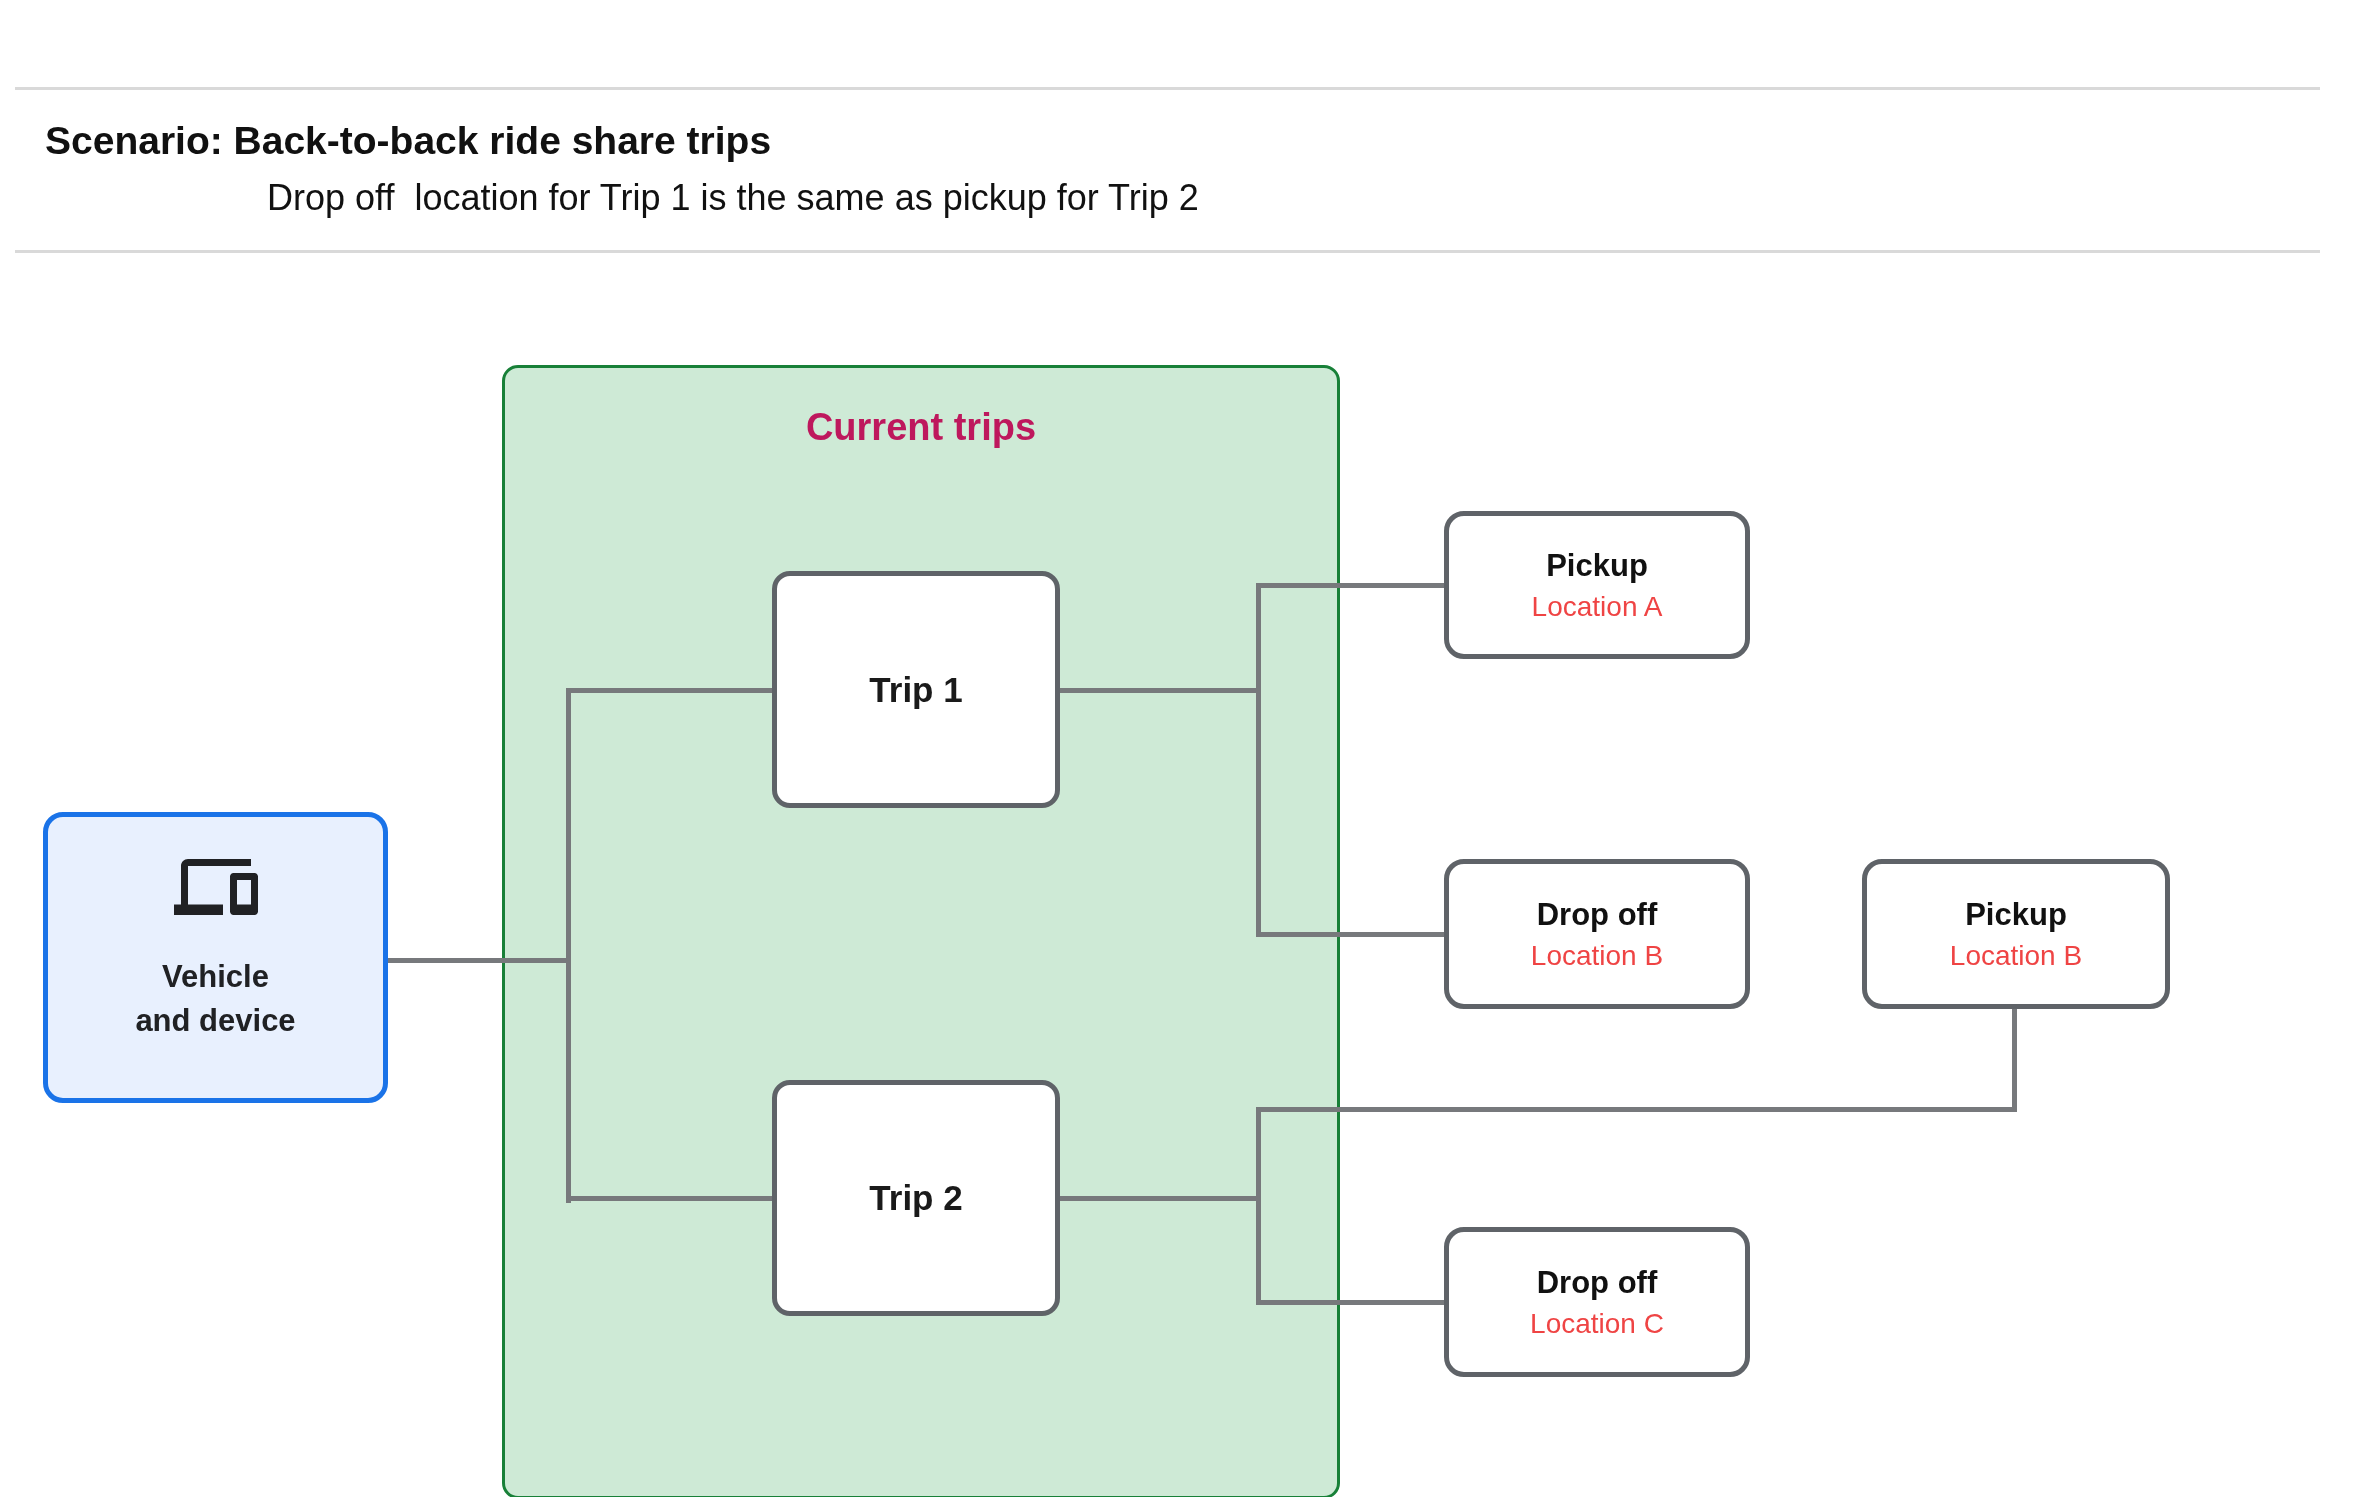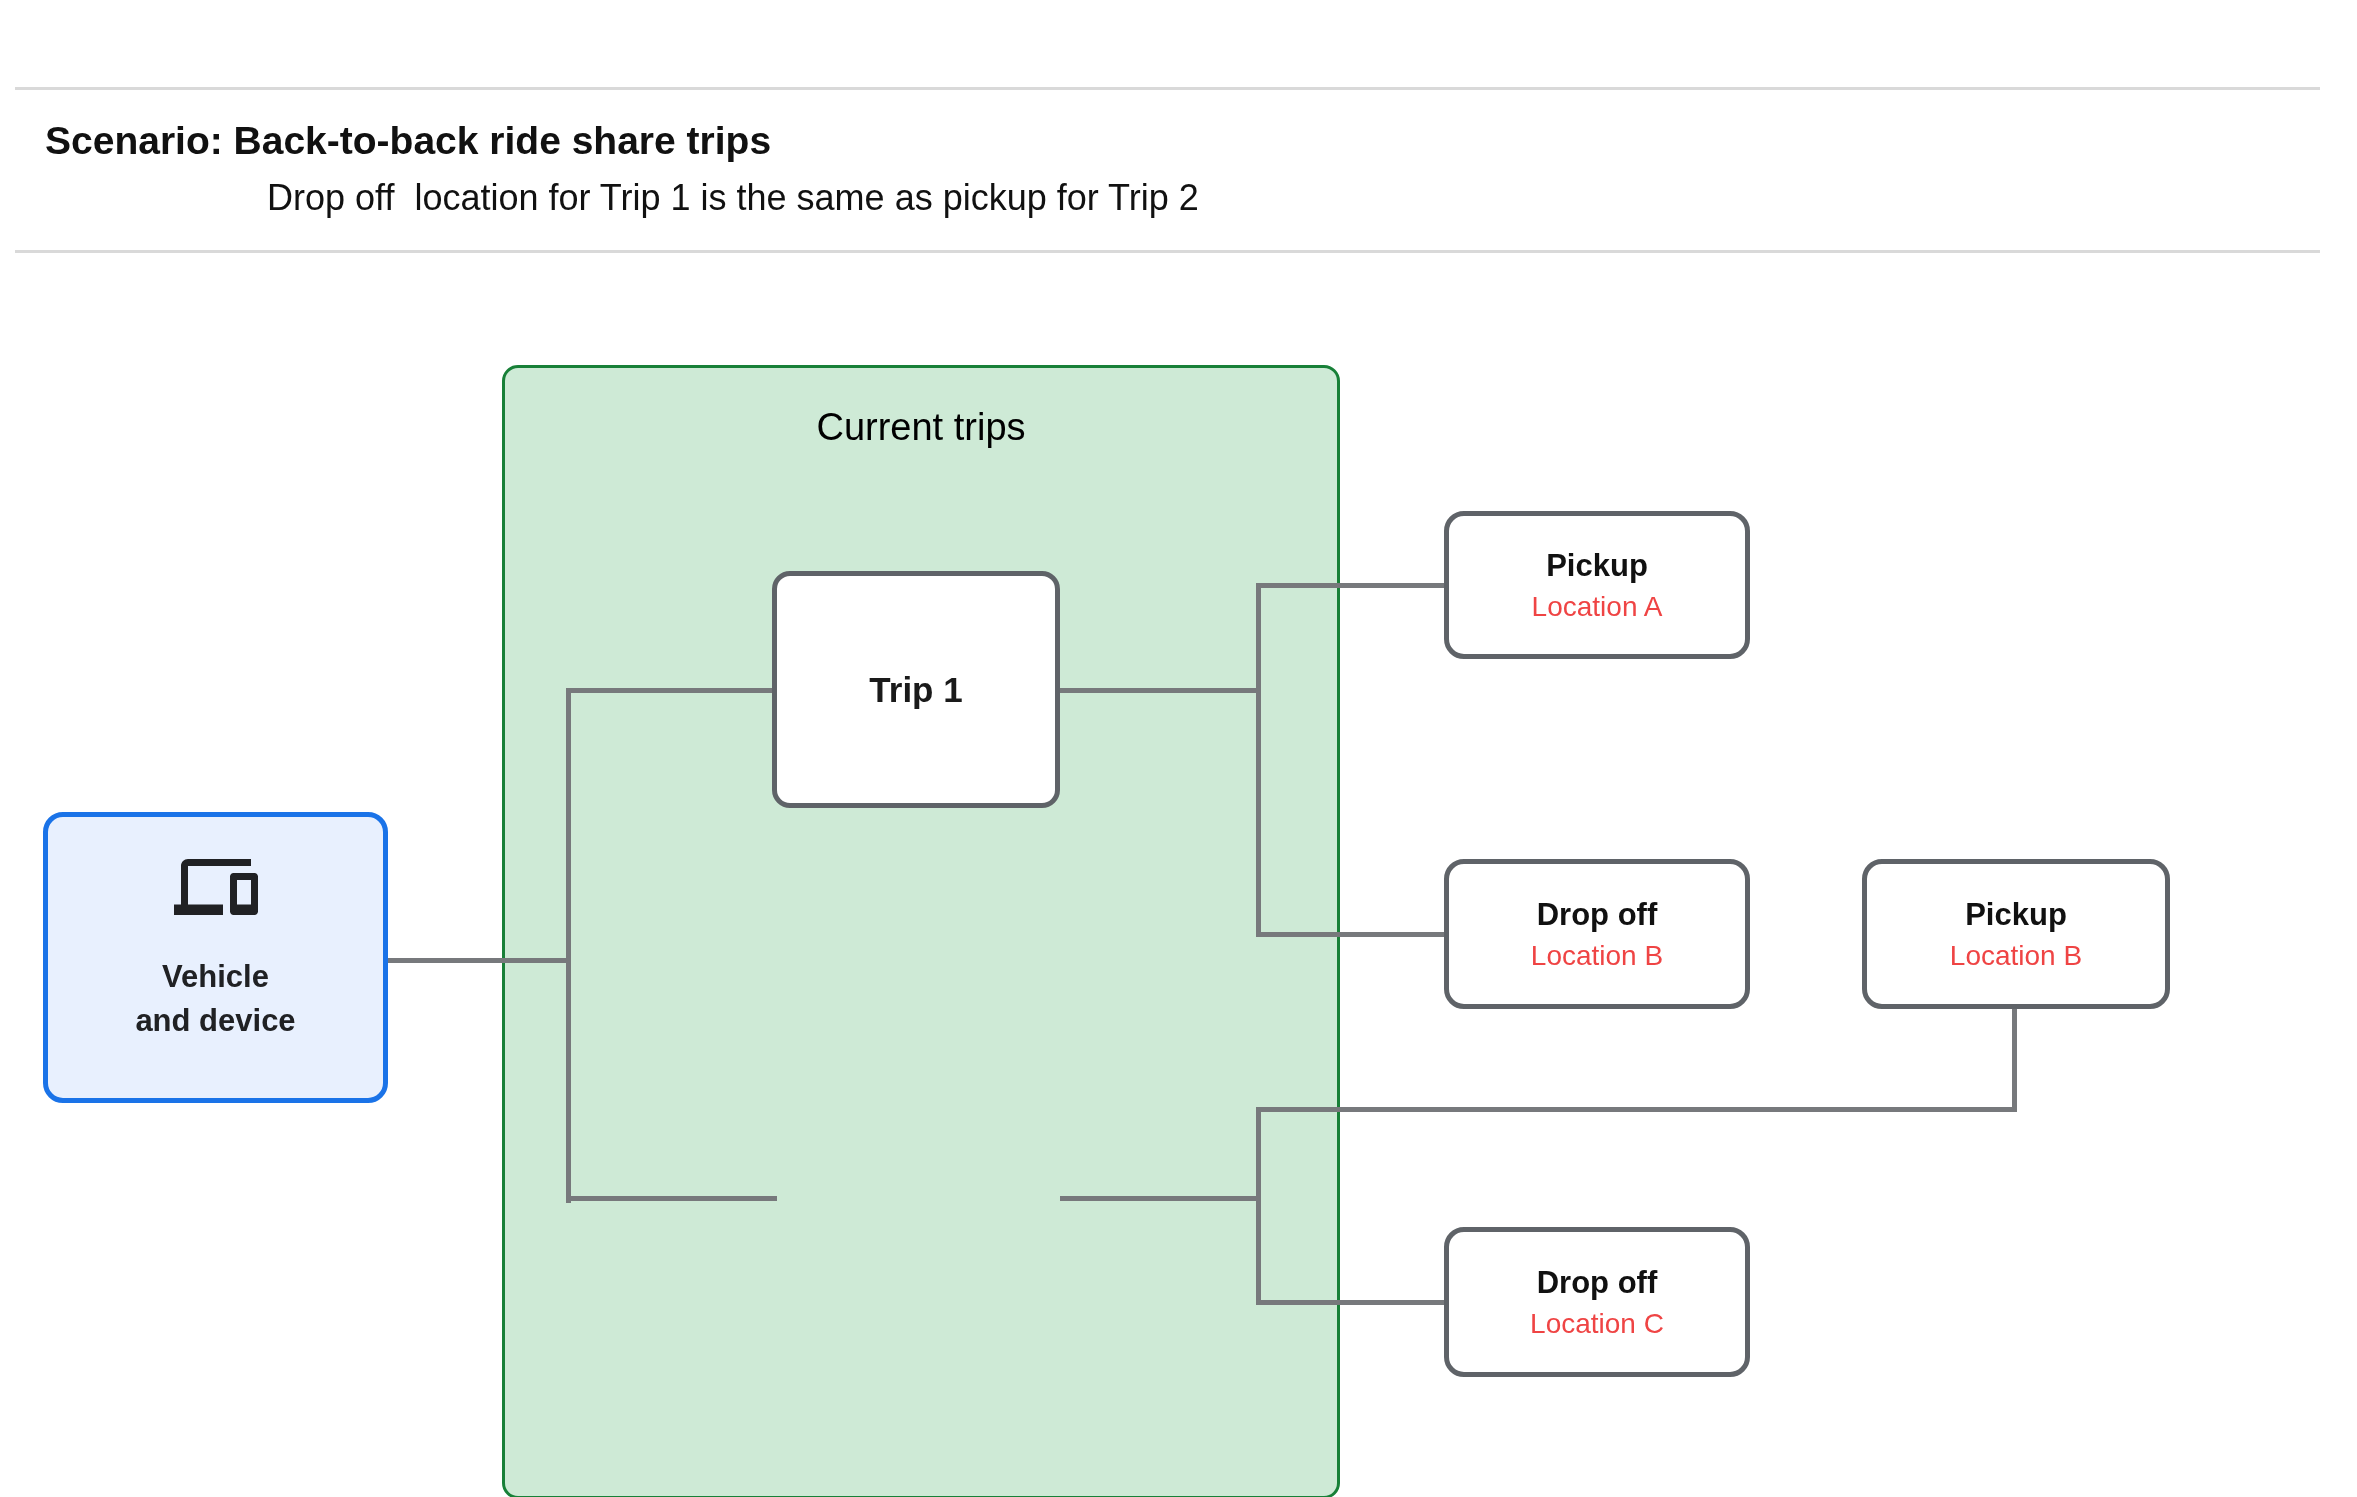--- a/index.html
+++ b/index.html
@@ -67,21 +67,22 @@
     background: #feefc3;
     border: 3px solid #ea8600;
   }
   .panel-title {
     position: absolute;
     left: 0;
     right: 0;
     top: 38px;
     text-align: center;
     font-size: 38px;
-    color: #000000;
+    color: #be185d;
+    font-weight: bold;
   }
 
   
   .seg {
     position: absolute;
     background: #77797c;
     z-index: 1;
   }
   #seg-vehicle-out      { left: 388px;  top: 911px;  width: 183px; height: 5px; }
   #seg-left-vertical    { left: 566px;  top: 641px;  width: 5px;   height: 515px; }
@@ -193,20 +194,23 @@
     </svg>
     <div class="vehicle-labels">
       <div>Vehicle</div>
       <div>and device</div>
     </div>
   </div>
 
   <div class="node trip-node" id="trip1-node">
     <span>Trip 1</span>
   </div>
+  <div class="node trip-node" id="trip2-node">
+    <span>Trip 2</span>
+  </div>
 
   <div class="node waypoint-node" id="wp-pickup-a">
     <div class="wp-title">Pickup</div>
     <div class="wp-sub">Location A</div>
   </div>
   <div class="node waypoint-node" id="wp-dropoff-b">
     <div class="wp-title">Drop off</div>
     <div class="wp-sub">Location B</div>
   </div>
   <div class="node waypoint-node" id="wp-pickup-b">

